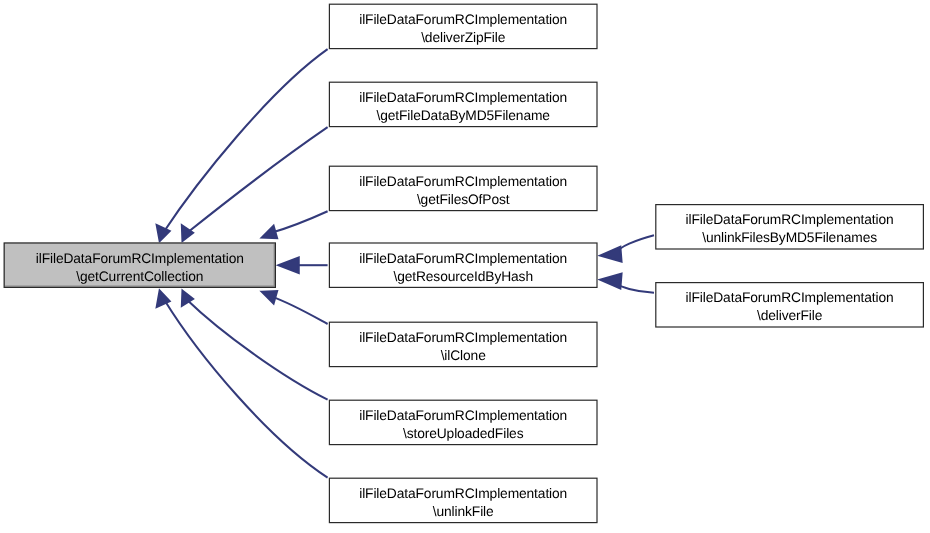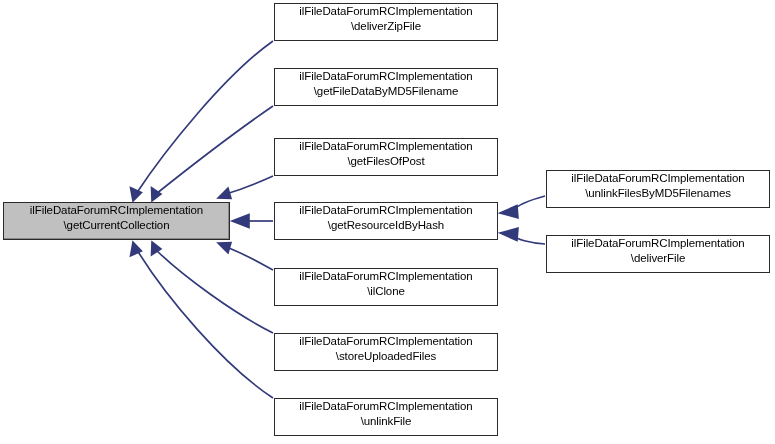--- a/index.html
+++ b/index.html
@@ -21,21 +21,21 @@
     left: 0;
     top: 0;
     width: 775px;
     height: 444px;
     pointer-events: none;
   }
   .node {
     position: absolute;
     box-sizing: border-box;
     display: flex;
-    align-items: flex-start;
+    align-items: flex-end;
     justify-content: center;
     text-align: center;
     border: 1px solid #2a2a2a;
     background: #ffffff;
     color: #000000;
     font-size: 11.5px;
     line-height: 15px;
     letter-spacing: -0.1px;
     white-space: pre-line;
     z-index: 2;

